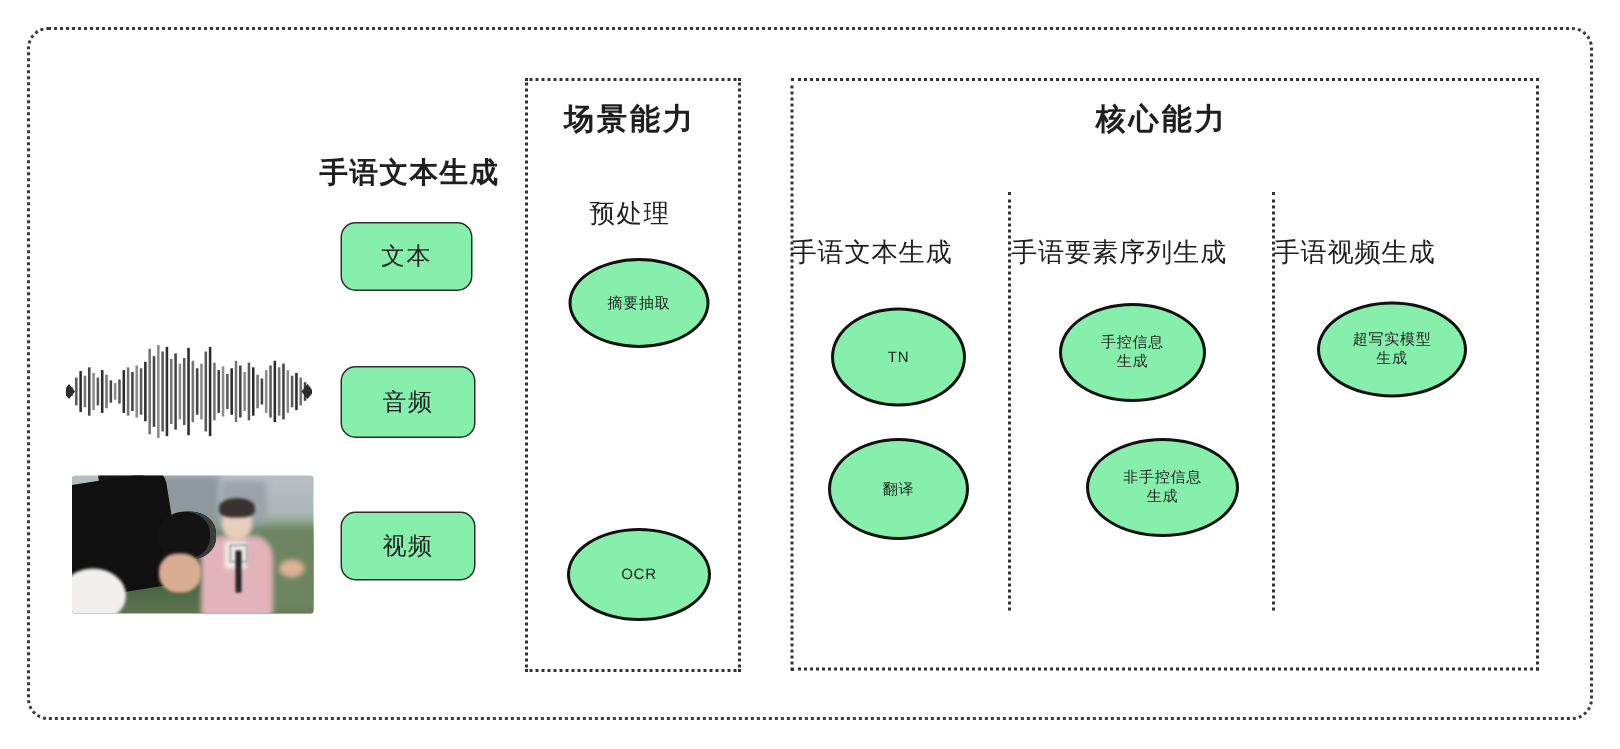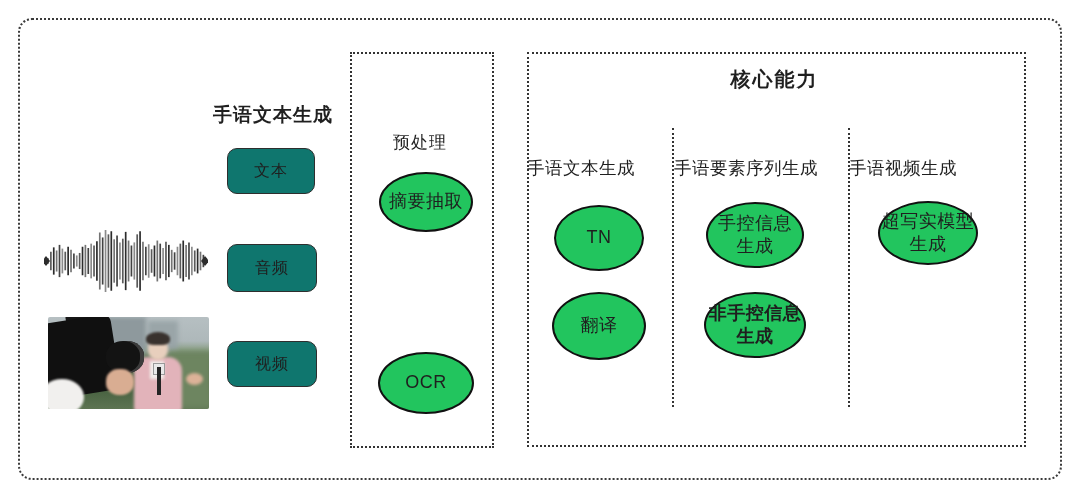--- a/index.html
+++ b/index.html
@@ -13,21 +13,21 @@
   .outer-frame{
     left:18px;top:18px;width:1040px;height:458px;
     border:2px dotted #3a3a3a;border-radius:14px;
   }
 
   
   .input-heading{left:210px;top:102px;width:126px;text-align:center;
     font-size:19px;font-weight:bold;letter-spacing:1px;}
   .sample-sentence{left:44px;top:156px;width:180px;font-size:21px;letter-spacing:0.5px;white-space:nowrap;}
   .io-box{
-    border:1.6px solid #2e2e2e;border-radius:10px;background:#0f766e;
+    border:1.6px solid #2e2e2e;border-radius:10px;background:#86efac;
     display:flex;align-items:center;justify-content:center;
     font-size:16px;letter-spacing:1px;
   }
   .box-text{left:227px;top:148px;width:86px;height:44px;}
   .box-audio{left:227px;top:244px;width:88px;height:46px;}
   .box-video{left:227px;top:341px;width:88px;height:44px;}
 
   .audio-waveform{left:44px;top:228px;width:164px;height:66px;}
 
   
@@ -65,31 +65,31 @@
   .col-header-1{left:527px;width:146px;}
   .col-header-2{left:674px;width:173px;}
   .col-header-3{left:849px;width:172px;}
 
   .column-divider{width:0;border-left:2px dotted #333;top:128px;height:279px;}
   .divider-1{left:672px;}
   .divider-2{left:848px;}
 
   
   .node{
-    border:2.6px solid #111111;border-radius:50%;background:#22c55e;
+    border:2.6px solid #111111;border-radius:50%;background:#86efac;
     display:flex;align-items:center;justify-content:center;text-align:center;
-    font-size:18px;line-height:1.3;white-space:pre-line;letter-spacing:0.5px;
+    font-size:10px;line-height:1.3;white-space:pre-line;letter-spacing:0.5px;
   }
   .node-summary   {left:379px;top:172px;width:90px;height:56px;}
   .node-asr       {left:378px;top:263px;width:92px;height:60px;}
   .node-ocr       {left:378px;top:352px;width:92px;height:58px;}
   .node-tn        {left:554px;top:205px;width:86px;height:62px;}
   .node-translate {left:552px;top:292px;width:90px;height:64px;}
   .node-manual    {left:706px;top:202px;width:94px;height:62px;}
-  .node-nonmanual {left:704px;top:292px;width:98px;height:62px;font-weight:bold;}
+  .node-nonmanual {left:724px;top:292px;width:98px;height:62px;}
   .node-hyperreal {left:878px;top:201px;width:96px;height:60px;}
   .node-precision {left:879px;top:292px;width:94px;height:60px;}
 
   
   .watermark{left:902px;top:421px;width:160px;height:56px;display:flex;align-items:center;}
   .watermark-text{
     font-size:32px;font-weight:bold;letter-spacing:2px;color:#ececec;
     -webkit-text-stroke:1.3px #b9b9b9;white-space:nowrap;
   }
 </style>
@@ -187,20 +187,21 @@
     <div class="layer ph-mic"></div>
     <div class="layer ph-hand"></div>
     <div class="layer ph-cam-top"></div>
     <div class="layer ph-cam-body"></div>
     <div class="layer ph-cam-lens"></div>
     <div class="layer ph-cam-hand"></div>
     <div class="layer ph-sleeve"></div>
   </div>
 
   <div class="abs panel scene-panel"></div>
+  <div class="abs panel-title scene-title">场景能力</div>
   <div class="abs scene-subtitle">预处理</div>
   <div class="abs node node-summary">摘要抽取</div>
   <div class="abs node node-ocr">OCR</div>
 
   <div class="abs panel core-panel"></div>
   <div class="abs panel-title core-title">核心能力</div>
 
   <div class="abs column-divider divider-1"></div>
   <div class="abs column-divider divider-2"></div>
 

